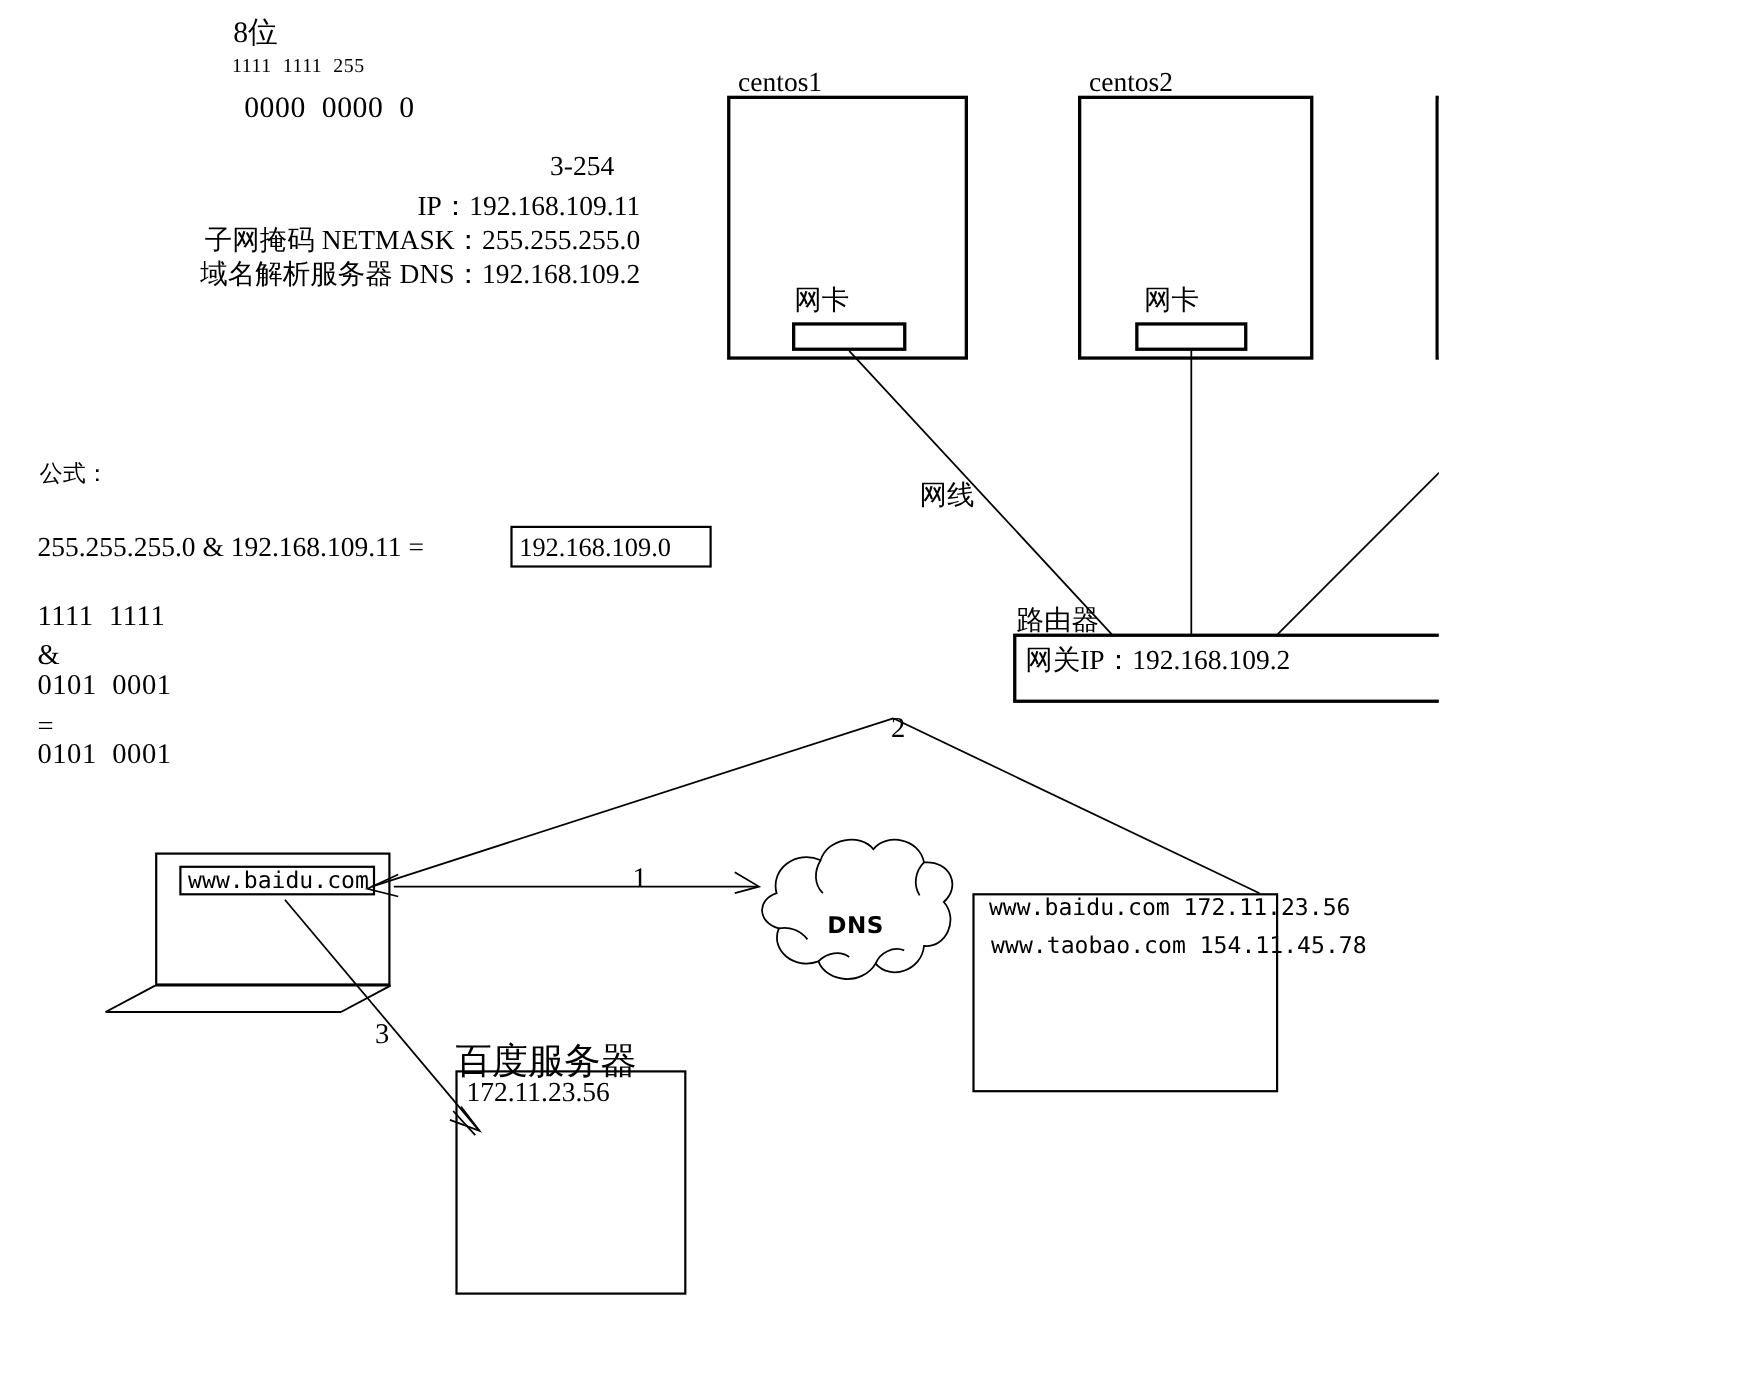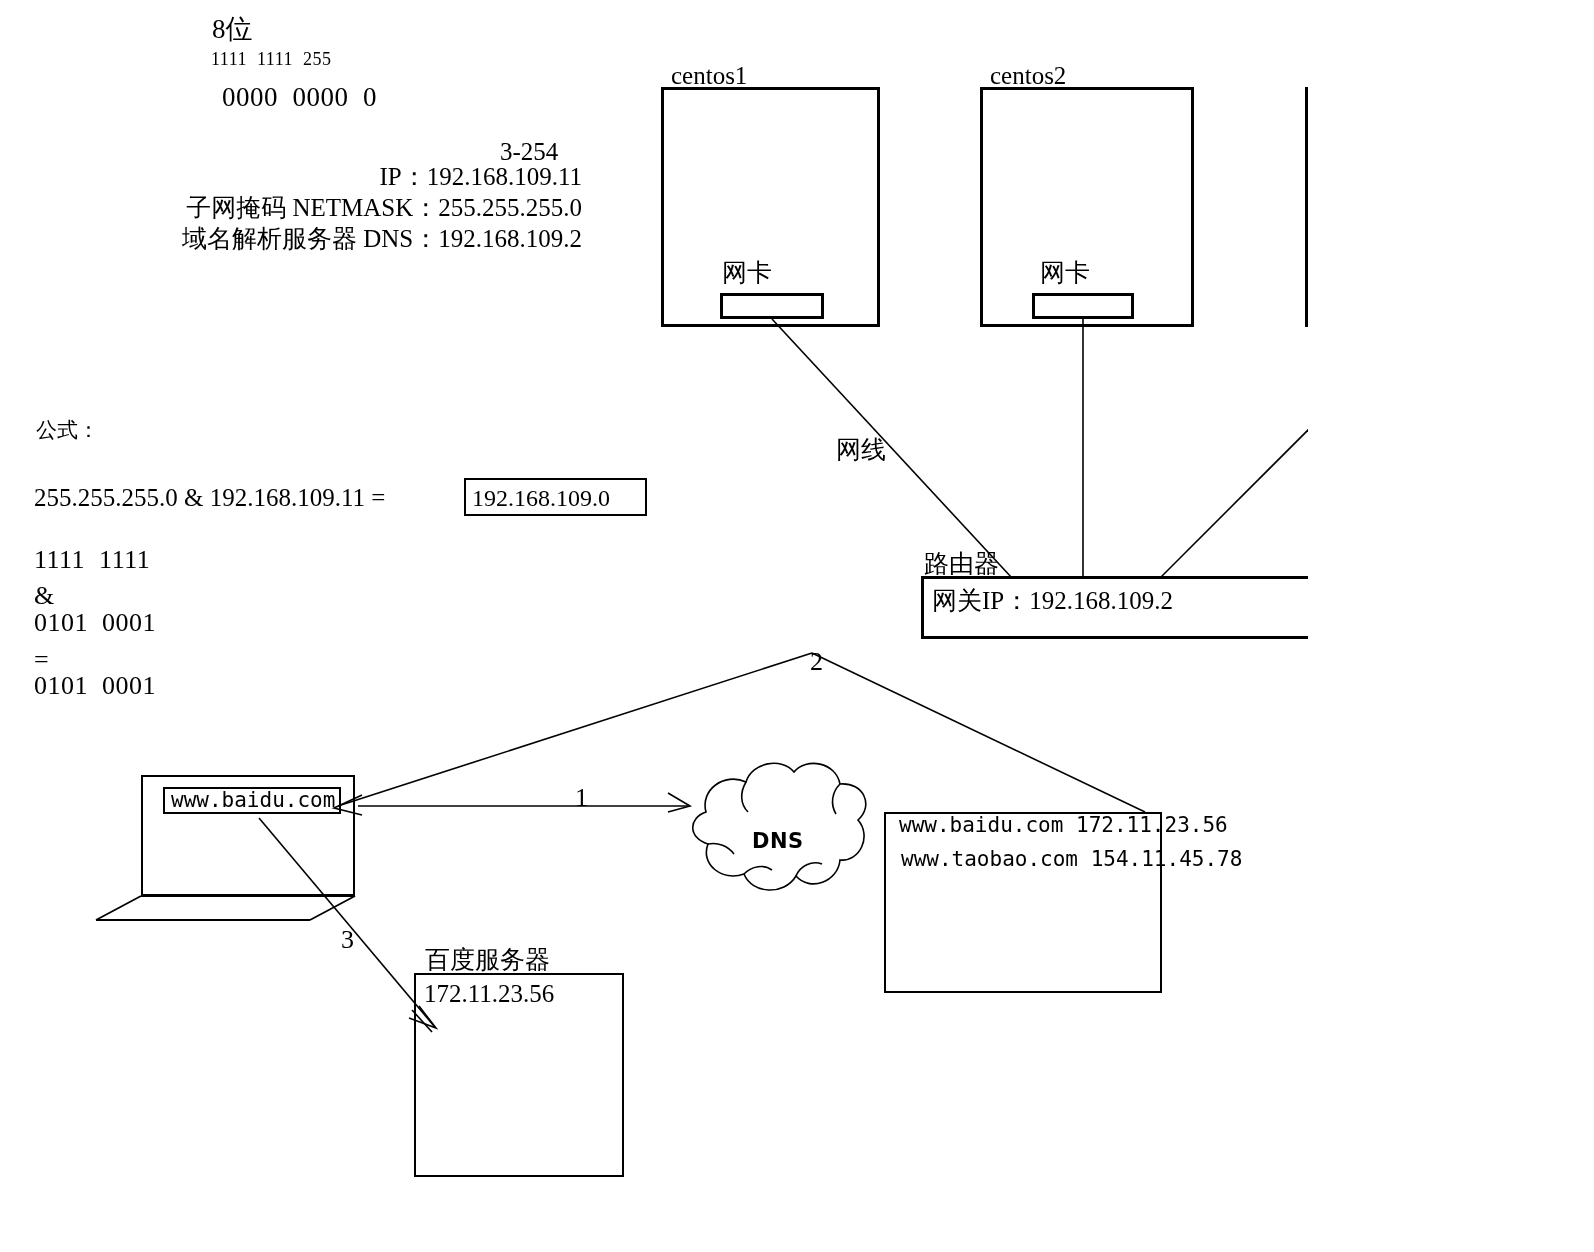--- a/index.html
+++ b/index.html
@@ -80,21 +80,21 @@
 <body>
 
 <div id="canvas">
 
   <div class="txt serif" style="left:212px; top:16px; font-size:27px;">8位</div>
   <div class="txt serif" style="left:211px; top:50px; font-size:18px; letter-spacing:0.5px;">1111  1111  255</div>
   <div class="txt serif" style="left:206px; top:84px; font-size:27px; letter-spacing:0.5px;margin-left:16px;">0000  0000  0</div>
 
   <div class="txt serif" style="left:500px; top:139px; font-size:25px;">3-254</div>
 
-  <div style="position:absolute; left:0px; top:161px; width:582px; text-align:right;">
+  <div style="position:absolute; left:0px; top:172px; width:582px; text-align:right;">
     <div class="serif" style="font-size:25px; line-height:31px; white-space:pre;">IP：192.168.109.11</div>
     <div class="serif" style="font-size:25px; line-height:31px; white-space:pre;padding-left:32px;">子网掩码 NETMASK：255.255.255.0</div>
     <div class="serif" style="font-size:25px; line-height:31px; white-space:pre;">域名解析服务器 DNS：192.168.109.2</div>
   </div>
 
 
   <div class="txt sans" style="left:36px; top:420px; font-size:21px;">公式：</div>
   <div class="txt serif" style="left:34px; top:485px; font-size:25px;">255.255.255.0 &amp; 192.168.109.11 =</div>
 
   <div class="thinbox" style="left:464px; top:478px; width:183px; height:38px;"></div>
@@ -127,21 +127,21 @@
   <div class="txt serif" style="left:932px; top:588px; font-size:25px;">网关IP：192.168.109.2</div>
 
   <div class="thinbox" style="left:141px; top:775px; width:214px; height:121px; border-width:2px;"></div>
   <div class="thinbox" style="left:163px; top:787px; width:178px; height:27px; border-width:2px;"></div>
   <div class="txt mono" style="left:171px; top:790px; font-size:21px;">www.baidu.com</div>
 
   <div class="thinbox" style="left:884px; top:812px; width:278px; height:181px;"></div>
   <div class="txt mono" style="left:899px; top:815px; font-size:21px;">www.baidu.com 172.11.23.56</div>
   <div class="txt mono" style="left:901px; top:849px; font-size:21px;">www.taobao.com 154.11.45.78</div>
 
-  <div class="txt sans" style="left:425px; top:947px; font-size:25px;">百度服务器</div>
+  <div class="txt sans" style="left:414px; top:947px; font-size:33px;">百度服务器</div>
   <div class="thinbox" style="left:414px; top:973px; width:210px; height:204px;"></div>
   <div class="txt serif" style="left:424px; top:981px; font-size:25px;">172.11.23.56</div>
 
   <div class="txt serif" style="left:575px; top:785px; font-size:26px;">1</div>
   <div class="txt serif" style="left:810px; top:649px; font-size:26px;">2</div>
   <div class="txt serif" style="left:341px; top:927px; font-size:26px;">3</div>
 
   <div class="txt sans" style="left:752px; top:831px; font-size:21px; font-weight:bold; letter-spacing:0.5px;">DNS</div>
 
   <svg class="overlay" viewBox="0 0 1594 1252" xmlns="http://www.w3.org/2000/svg">

